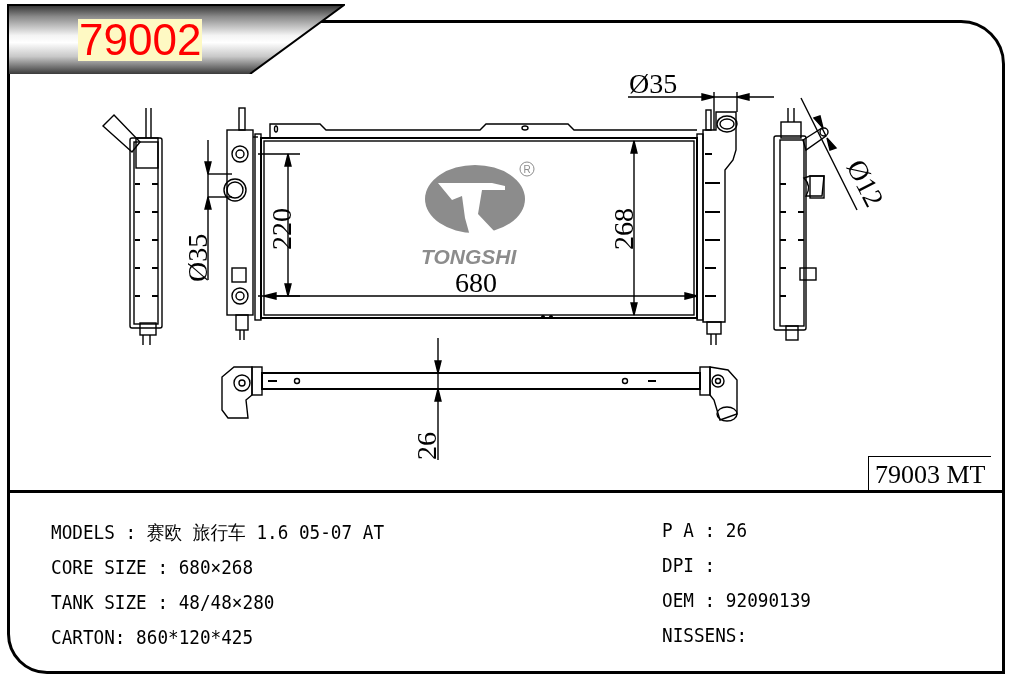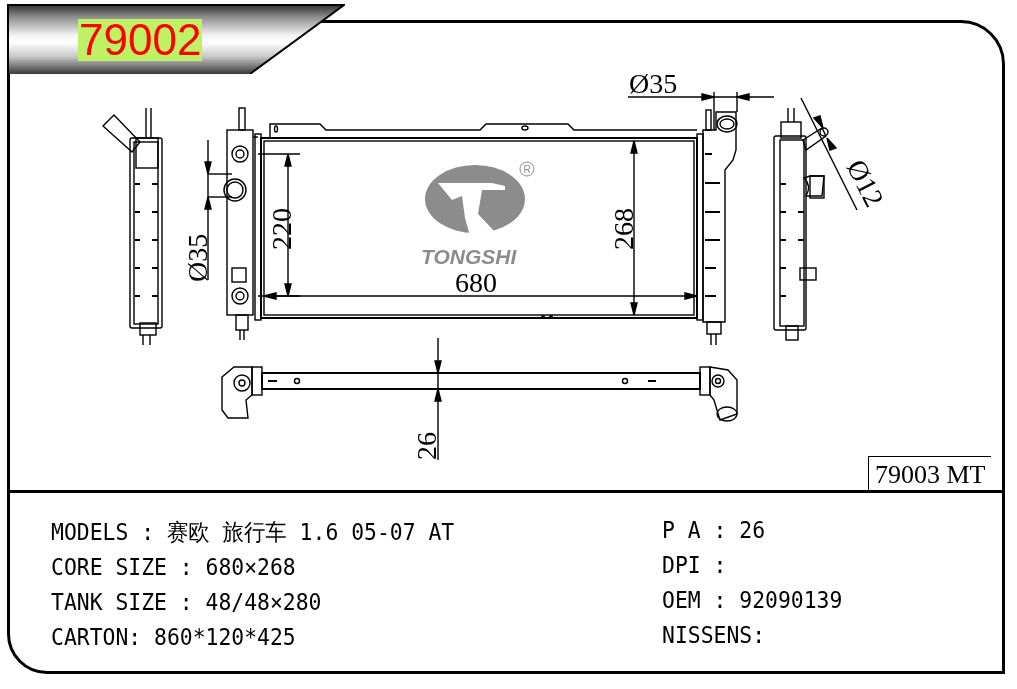--- a/index.html
+++ b/index.html
@@ -13,29 +13,29 @@
   .title-tab {
     position: absolute; left: 7px; top: 4px; width: 338px; height: 70px;
     clip-path: polygon(0 0, 100% 0, 72% 100%, 0 100%);
     background: linear-gradient(to bottom, #2a2a2a 0%, #8a8a8a 18%, #f4f4f4 45%, #ffffff 55%, #c8c8c8 75%, #3a3a3a 100%);
   }
   .title-tab-border {
     position: absolute; left: 7px; top: 4px; width: 338px; height: 70px;
   }
   .title-label {
     position: absolute; left: 78px; top: 19px; height: 42px; padding: 0 1px;
-    background: #bef264; color: #ff0000; font-size: 44px; line-height: 42px;
+    background: #fef9c3; color: #ff0000; font-size: 44px; line-height: 42px;
     font-family: "Liberation Sans", sans-serif;
   }
   .ref-box {
     position: absolute; left: 868px; top: 456px; width: 123px; height: 36px;
     border: 1.5px solid #000; border-right: none; border-bottom: none; box-sizing: border-box;
     font-family: "Liberation Serif", serif; font-size: 26px; line-height: 36px; padding-left: 6px; color: #000;
   }
-  .specs { position: absolute; font-family: "DejaVu Sans Mono", "Liberation Mono", monospace; font-size: 23px; color: #000; }
+  .specs { position: absolute; font-family: "DejaVu Sans Mono", "Liberation Mono", monospace; font-size: 19px; color: #000; }
   .specs .row { height: 35px; line-height: 35px; white-space: pre; transform: scaleX(0.93); transform-origin: left; }
   .specs-left { left: 51px; top: 515px; }
   .specs-right { left: 654px; top: 513px; margin-left: 8px; }
   .drawing { position: absolute; left: 0; top: 0; width: 1017px; height: 489px; }
   .dimtext { font-family: "Liberation Serif", serif; font-size: 28px; fill: #000; }
   .logo-text { font-family: "Liberation Sans", sans-serif; font-weight: bold; font-style: italic; font-size: 21px; fill: #8c8c8c; }
 </style>
 </head>
 <body>
 

